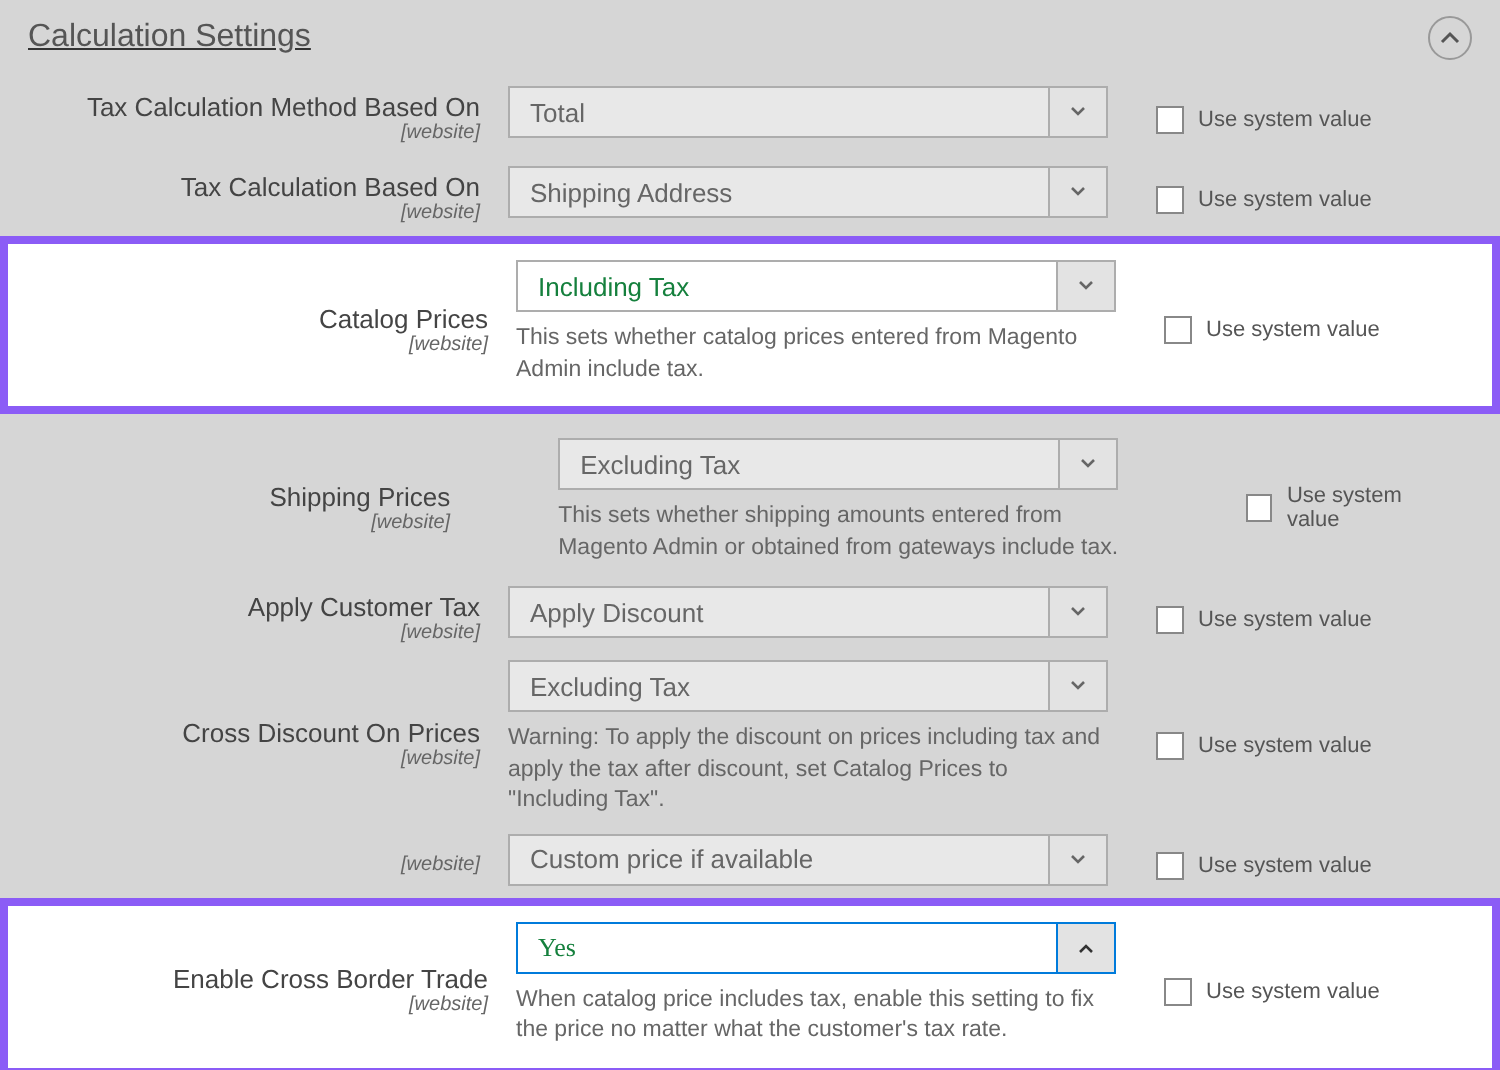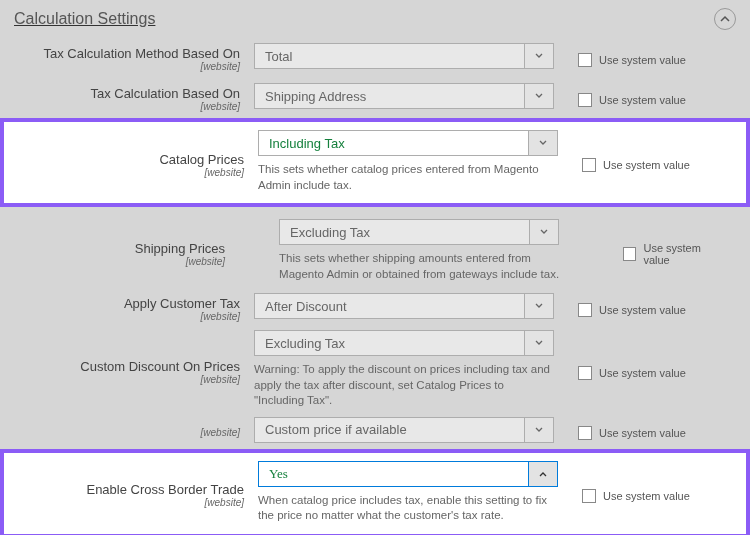--- a/index.html
+++ b/index.html
@@ -228,37 +228,37 @@
   </div>
 </div>
 
 <div class="row">
   <div class="label-col">
     <div class="label-main">Apply Customer Tax</div>
     <div class="label-scope">[website]</div>
   </div>
   <div class="field-col">
     <div class="select-wrap">
-      <div class="select-display disabled">After Discount</div>
-      <div class="select-caret">
-        <svg width="8" height="6" viewBox="0 0 8 6">
-            <path d="M1 1l3 3 3-3" fill="none" stroke="#666" stroke-width="1.3"></path>
-          </svg>
-      </div>
-    </div>
-  </div>
-  <div class="check-col">
-    <input type="checkbox" style="">
-    <span class="check-label">Use system value</span>
-  </div>
-</div>
-
-<div class="row">
-  <div class="label-col">
-    <div class="label-main">Custom Discount On Prices</div>
+      <div class="select-display disabled">Apply Discount</div>
+      <div class="select-caret">
+        <svg width="8" height="6" viewBox="0 0 8 6">
+            <path d="M1 1l3 3 3-3" fill="none" stroke="#666" stroke-width="1.3"></path>
+          </svg>
+      </div>
+    </div>
+  </div>
+  <div class="check-col">
+    <input type="checkbox" style="">
+    <span class="check-label">Use system value</span>
+  </div>
+</div>
+
+<div class="row">
+  <div class="label-col">
+    <div class="label-main">Cross Discount On Prices</div>
     <div class="label-scope">[website]</div>
   </div>
   <div class="field-col">
     <div class="select-wrap">
       <div class="select-display disabled">Excluding Tax</div>
       <div class="select-caret">
         <svg width="8" height="6" viewBox="0 0 8 6">
             <path d="M1 1l3 3 3-3" fill="none" stroke="#666" stroke-width="1.3"></path>
           </svg>
       </div>

